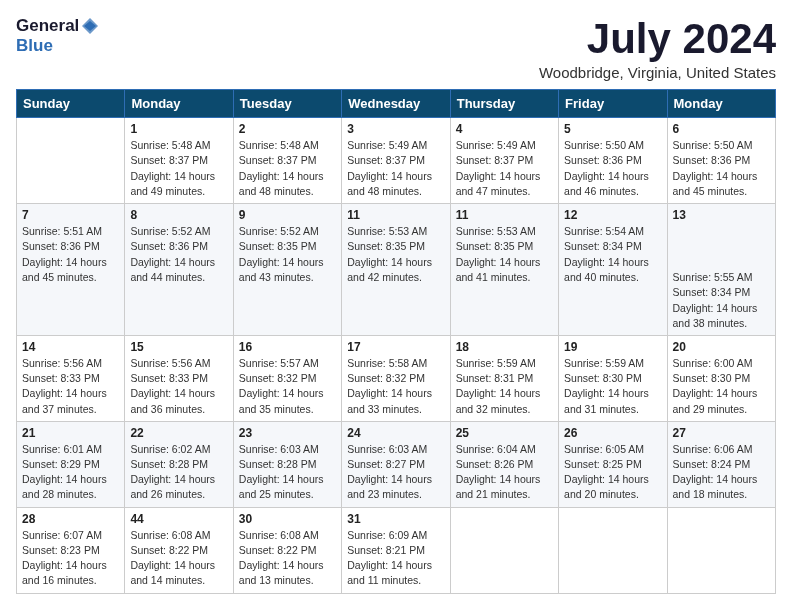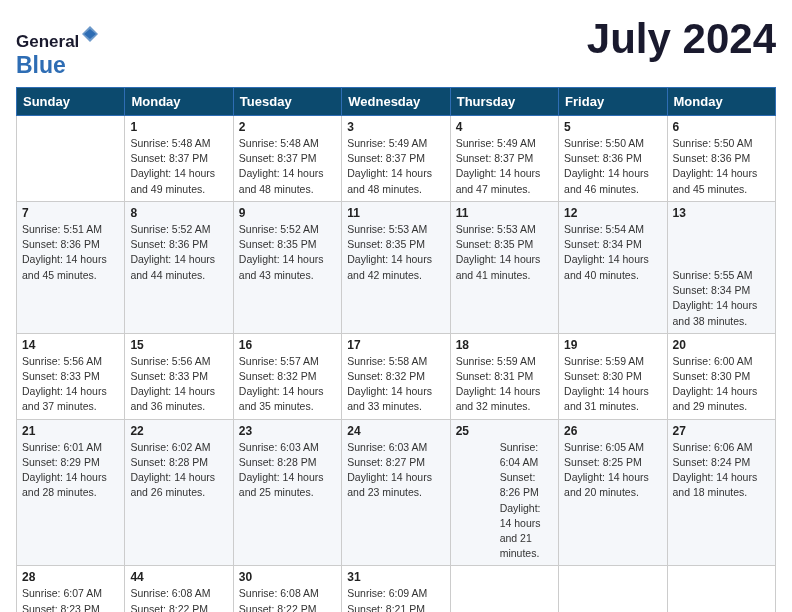--- a/index.html
+++ b/index.html
@@ -73,39 +73,40 @@
       font-size: 10.5px;
       line-height: 1.45;
     }
     .empty-cell {
       background: #f9f9f9;
     }
     .logo-wrapper {
       display: flex;
       align-items: center;
     }
-    .logo-text-general { color: #1a1a2e; font-weight: bold; font-size: 17px; margin-top: 16px; }
-    .logo-text-blue { color: #2e6db4; font-weight: bold; font-size: 23px; }
+    .logo-text-general { color: #1a1a2e; font-weight: bold; font-size: 17px; }
+    .logo-text-blue { color: #2e6db4; font-weight: bold; font-size: 17px; }
   </style>
 </head>
 <body>
 
 <div class="header">
   <div class="logo">
     <div class="logo-wrapper">
       <span class="logo-text-general">General</span>
       <svg width="20" height="20" viewBox="0 0 20 20" style="margin:0 1px;">
         <polygon points="10,2 18,10 10,18 2,10" fill="#2e6db4" opacity="0.7"></polygon>
         <polygon points="10,5 16,10 10,15 4,10" fill="#2e6db4"></polygon>
       </svg>
     </div>
     <span class="logo-text-blue">Blue</span>
   </div>
   <div class="title-block">
     <div class="month-title">July 2024</div>
+    <div class="location">Woodbridge, Virginia, United States</div>
   </div>
 </div>
 
 <table class="calendar">
   <thead>
     <tr>
     <th>Sunday</th>
         <th>Monday</th>
         <th>Tuesday</th>
         <th>Wednesday</th>
@@ -286,21 +287,21 @@
         </td>
         <td>
           <span class="day-number">24</span>
           <div class="day-info" style="white-space: pre-line;">Sunrise: 6:03 AM
 Sunset: 8:27 PM
 Daylight: 14 hours
 and 23 minutes.</div>
         </td>
         <td>
           <span class="day-number">25</span>
-          <div class="day-info" style="white-space: pre-line; margin-left: 44px;">Sunrise: 6:04 AM
+          <div class="day-info" style="white-space: pre-line;">Sunrise: 6:04 AM
 Sunset: 8:26 PM
 Daylight: 14 hours
 and 21 minutes.</div>
         </td>
         <td>
           <span class="day-number">26</span>
           <div class="day-info" style="white-space: pre-line;">Sunrise: 6:05 AM
 Sunset: 8:25 PM
 Daylight: 14 hours
 and 20 minutes.</div>

